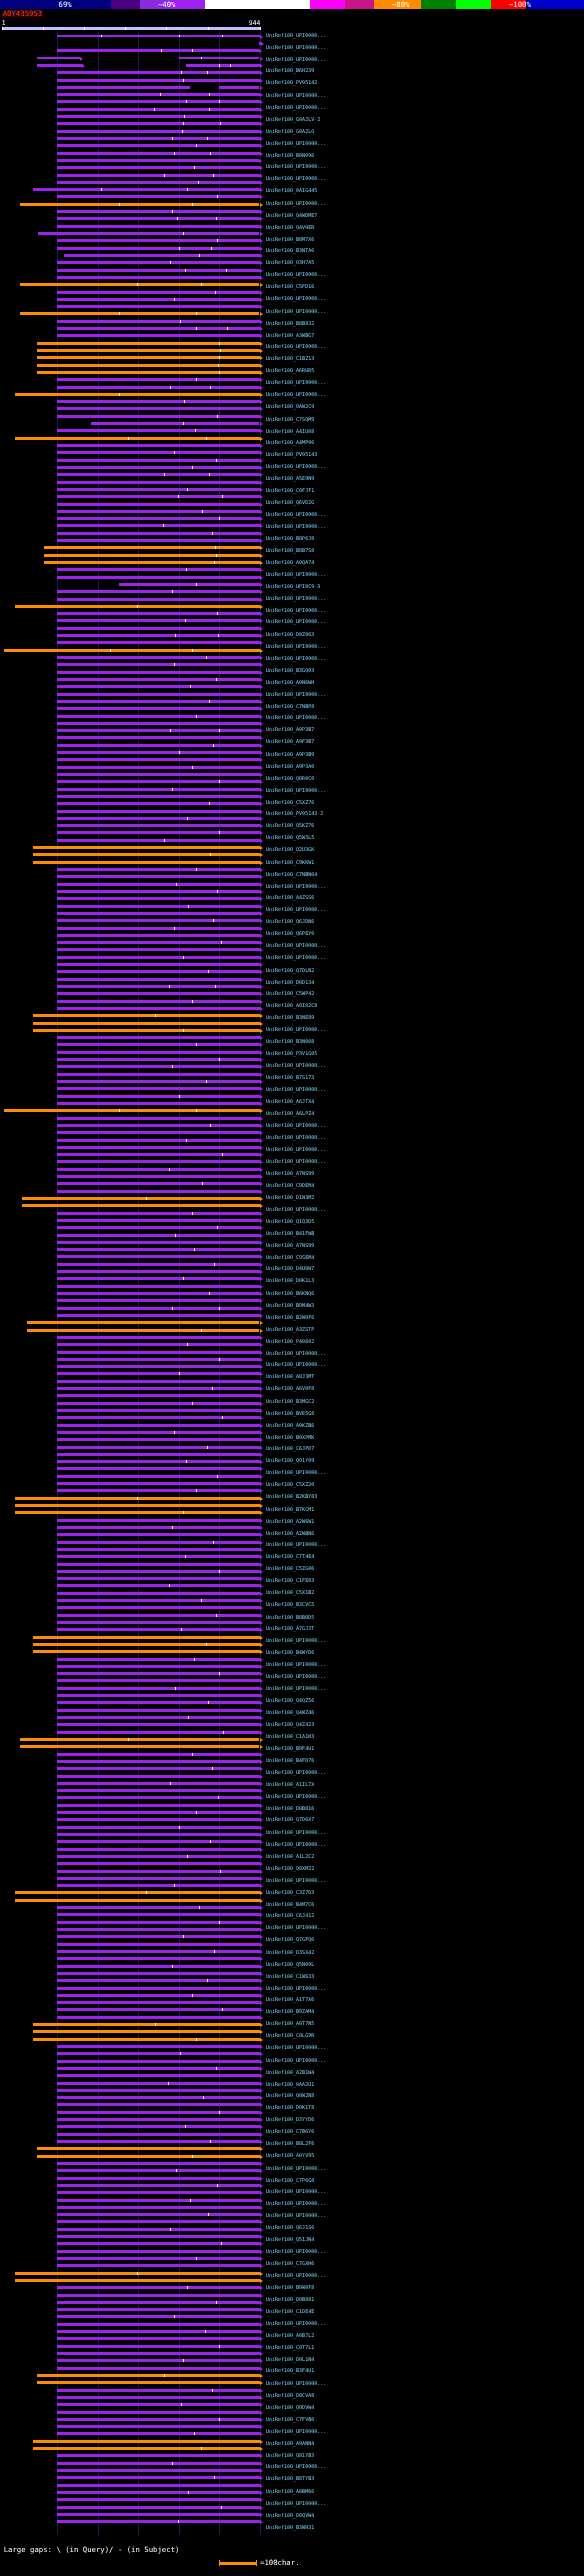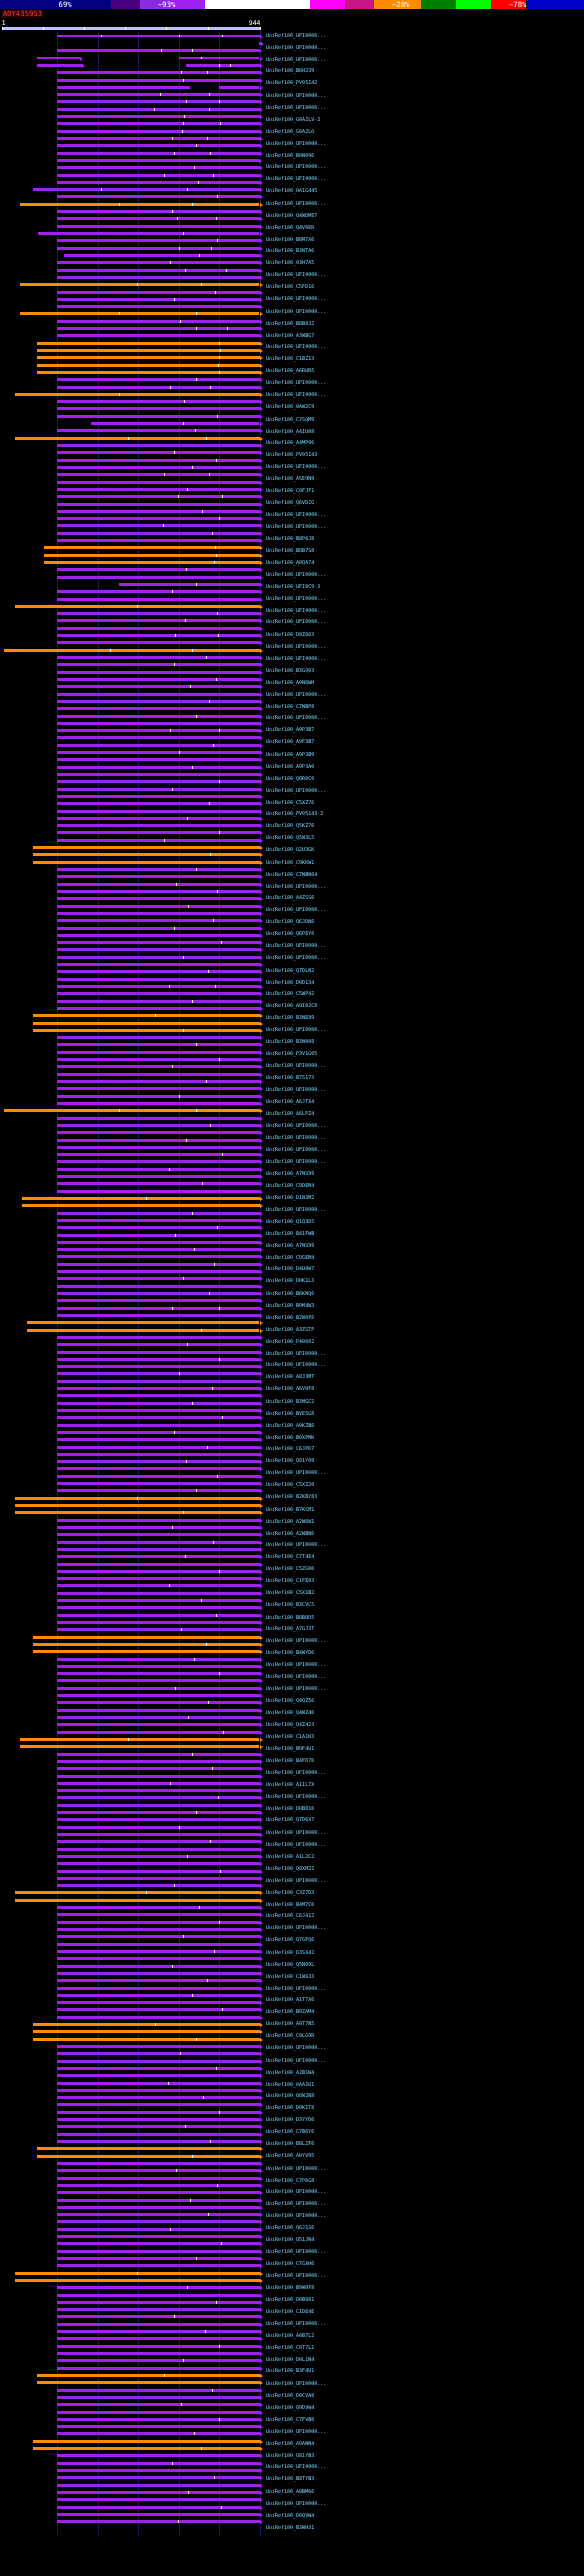--- a/index.html
+++ b/index.html
@@ -58,24 +58,24 @@
         <div class="legend-seg" style="left: 53%; width: 6%; background: rgb(255, 0, 255);"></div>
         <div class="legend-seg" style="left: 59%; width: 5%; background: rgb(199, 21, 133);"></div>
         <div class="legend-seg" style="left: 64%; width: 8%; background: rgb(255, 140, 0);"></div>
         <div class="legend-seg" style="left: 72%; width: 6%; background: rgb(0, 128, 0);"></div>
         <div class="legend-seg" style="left: 78%; width: 6%; background: rgb(0, 255, 0);"></div>
         <div class="legend-seg" style="left: 84%; width: 6%; background: rgb(255, 0, 0);"></div>
         <div class="legend-seg" style="left: 90%; width: 10%; background: rgb(0, 0, 205);"></div>
       </div>
     <div class="legend-labels" id="legend-labels">
         <span class="legend-label" style="left: 10%;">69%</span>
-        <span class="legend-label" style="left: 27%;">~93%</span>
+        <span class="legend-label" style="left: 27%;">~40%</span>
         <span class="legend-label" style="left: 47%;">~33%</span>
-        <span class="legend-label" style="left: 67%;">~28%</span>
-        <span class="legend-label" style="left: 87%;">~78%</span>
+        <span class="legend-label" style="left: 67%;">~80%</span>
+        <span class="legend-label" style="left: 87%;">~100%</span>
       </div>
   </div>
 
   <div class="query-id">A0Y435953</div>
   <div class="ruler">
     <span class="tick-label" style="left:0px;">1</span>
     <span class="tick-label" style="left:247px;">944</span>
   </div>
   <div class="ruler-line">
     <i class="t" style="left:0px;"></i>
@@ -1221,15 +1221,22 @@
       <div class="lbl" style="top: 2410px;">UniRef100_A9ANN4</div>
       <div class="lbl" style="top: 2422px;">UniRef100_Q81YB3</div>
       <div class="lbl" style="top: 2433px;">UniRef100_UPI0000...</div>
       <div class="lbl" style="top: 2445px;">UniRef100_B8TYB3</div>
       <div class="lbl" style="top: 2458px;">UniRef100_A0BM66</div>
       <div class="lbl" style="top: 2470px;">UniRef100_UPI0000...</div>
       <div class="lbl" style="top: 2482px;">UniRef100_D0QVW4</div>
       <div class="lbl" style="top: 2494px;">UniRef100_B3WH31</div>
     </div>
 
+  <div class="footer">
+    <div class="footer-text">Large gaps: \ (in Query)/ - (in Subject)</div>
+    <div class="scalebar"></div>
+    <i class="scalebar-cap" style="left:219px;"></i>
+    <i class="scalebar-cap" style="left:256px;"></i>
+    <div class="scale-text">=100char.</div>
+  </div>
 
 </div>
 
 
 </body></html>

